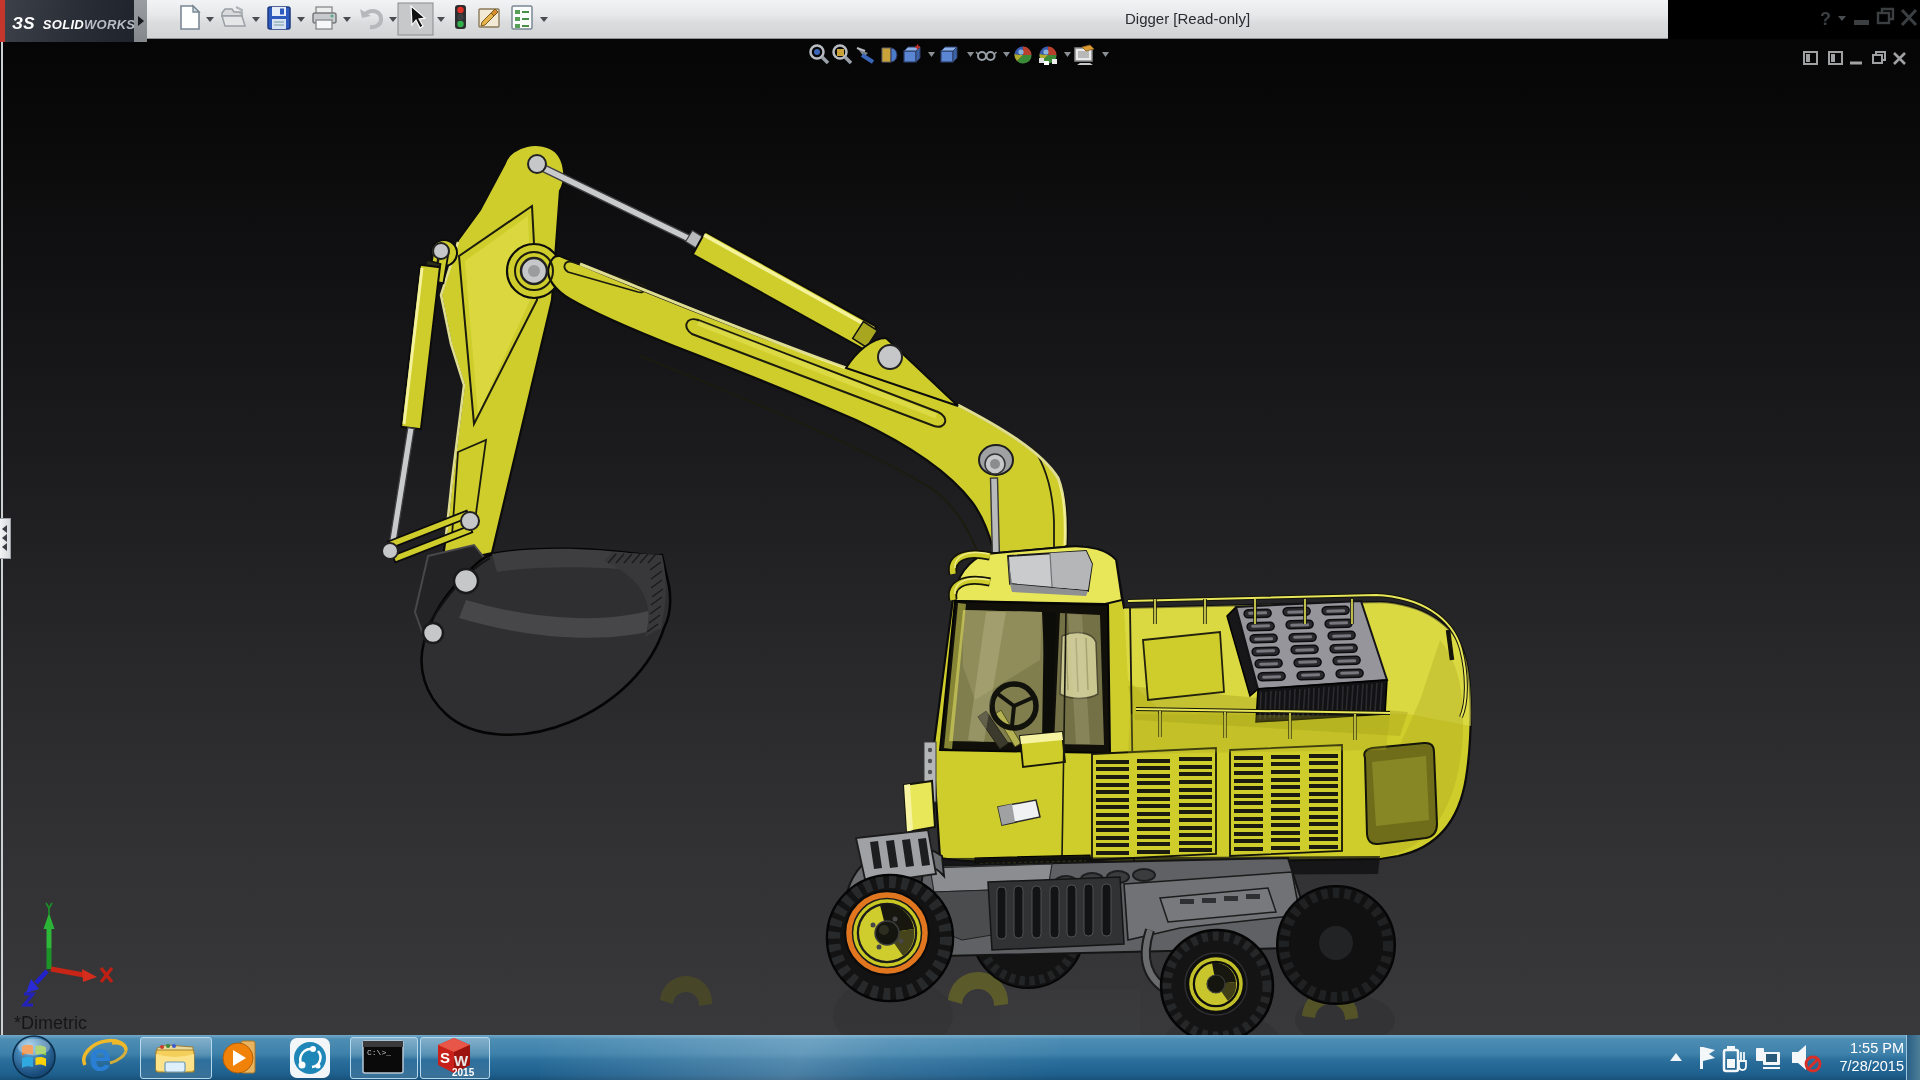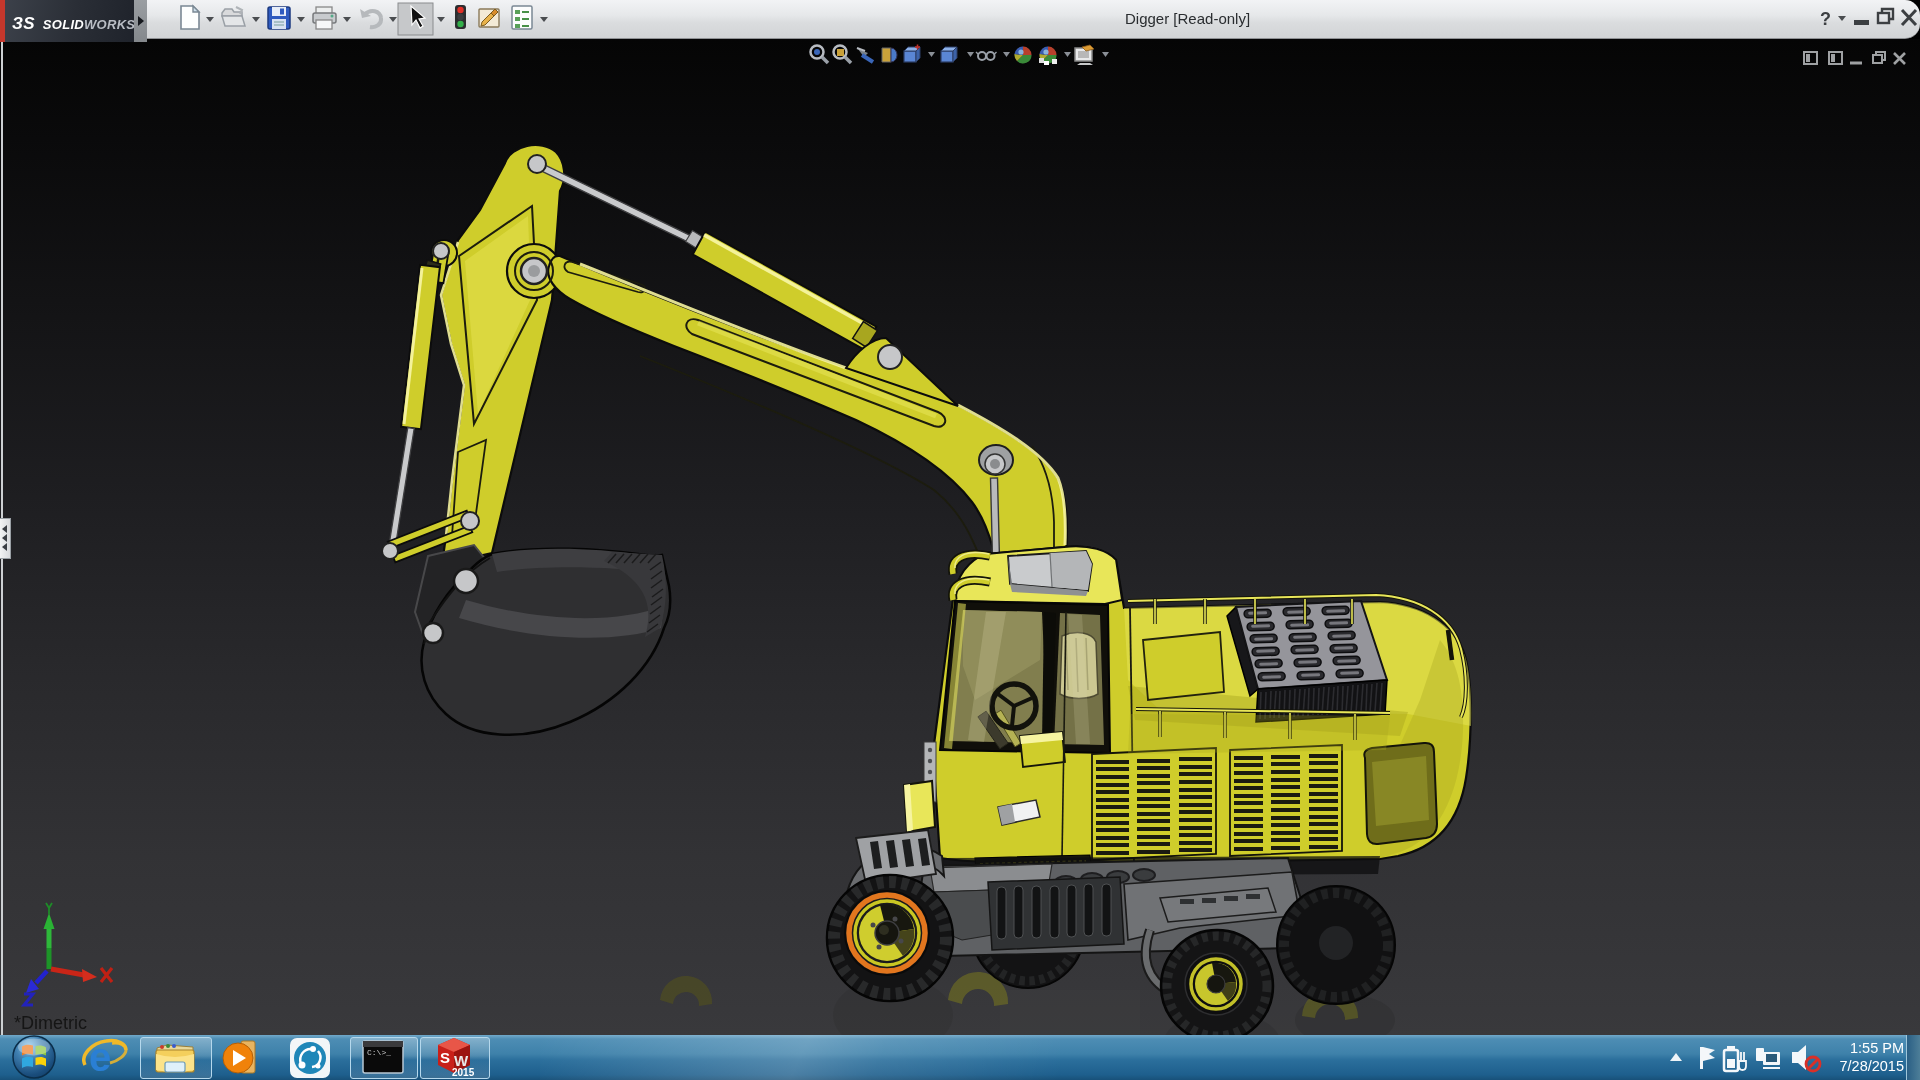--- a/index.html
+++ b/index.html
@@ -1,19 +1,19 @@
 <!DOCTYPE html>
 <html><head>
 <meta charset="utf-8">
 <style>
   html,body{margin:0;padding:0;width:1920px;height:1080px;overflow:hidden;background:#000;font-family:"Liberation Sans",sans-serif;}
   #root{position:absolute;top:0;left:0;width:1920px;height:1080px;}
-  #topbar{position:absolute;top:0;left:0;width:1920px;height:38px;
+  #topbar{position:absolute;top:0;left:0;width:1668px;height:38px;
     background:linear-gradient(#f2f3f5 0%,#e6e8ea 40%,#dadcde 60%,#d2d4d6 100%);
-    border-bottom:1px solid #8f9194;border-radius:15px;}
+    border-bottom:1px solid #8f9194;}
   #swlogo{position:absolute;top:0;left:0;width:134px;height:42px;background:linear-gradient(100deg,#3d424b 0%,#2a2e36 55%,#1f232b 100%);z-index:6;}
   #swlogo .red{position:absolute;left:0;top:0;width:5px;height:42px;background:#c5372c;}
   #swlogo .txt{position:absolute;left:12px;top:14px;color:#fff;font-size:13px;font-style:italic;font-weight:bold;letter-spacing:.3px;white-space:nowrap;}
   #swlogo .txt .ds{font-size:17px;margin-right:4px;}
   #swlogo .txt span.w{color:#b9bdc4;}
   #swarrow{position:absolute;left:134px;top:0;width:13px;height:42px;background:linear-gradient(#9a9ea2,#84888c);z-index:6;}
   #swarrow:after{content:"";position:absolute;left:4px;top:16px;border-left:6px solid #15181d;border-top:5px solid transparent;border-bottom:5px solid transparent;}
   .title{position:absolute;top:10px;left:1125px;font-size:15px;color:#2a2d30;}
   #viewport{position:absolute;top:39px;left:0;width:1920px;height:996px;
     background:linear-gradient(#050505 0%,#0a0a0b 10%,#141416 28%,#1e1e21 46%,#29292c 64%,#323235 82%,#39393c 100%);text-align:right;}

